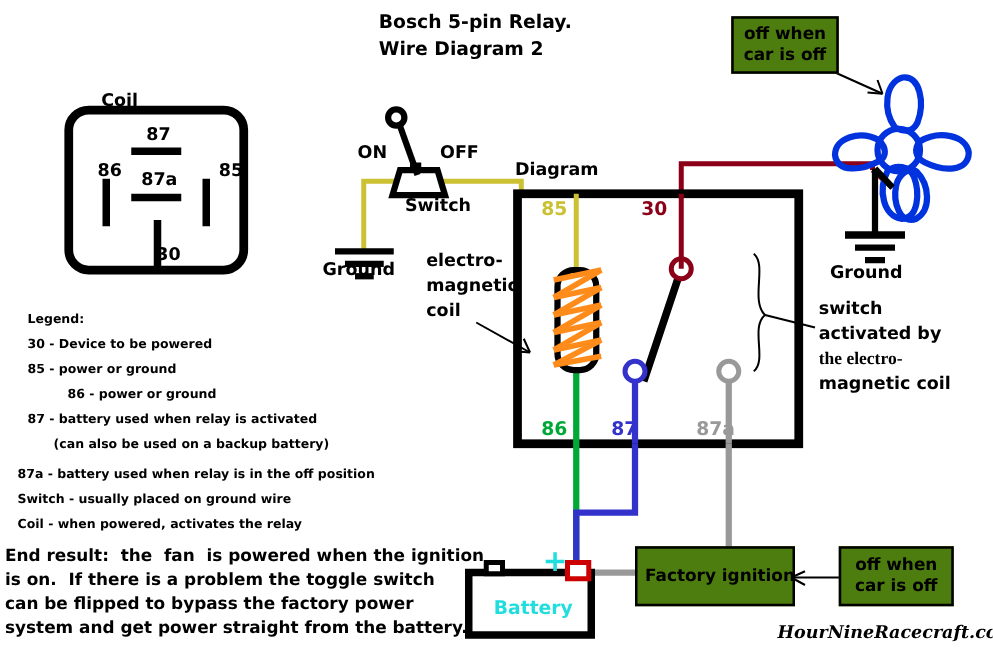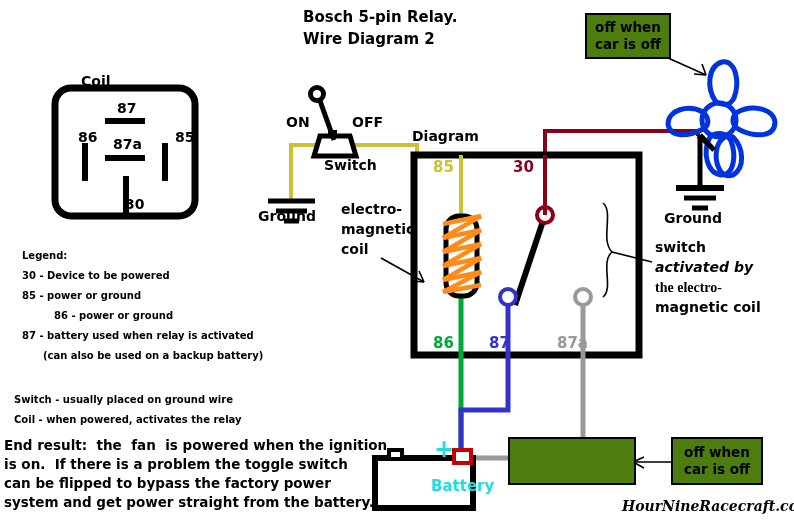--- a/index.html
+++ b/index.html
@@ -161,20 +161,21 @@
   <div class="txt t14" style="left:175px;top:129px;">85</div>
   <div class="txt t14" style="left:113px;top:136px;">87a</div>
   <div class="txt t14" style="left:125px;top:196px;">30</div>
 
   <div class="txt legend" style="left:22px;top:246px;">Legend:</div>
   <div class="txt legend" style="left:22px;top:266px;">30 - Device to be powered</div>
   <div class="txt legend" style="left:22px;top:286px;">85 - power or ground</div>
   <div class="txt legend" style="left:22px;top:306px;margin-left:32px;">86 - power or ground</div>
   <div class="txt legend" style="left:22px;top:326px;">87 - battery used when relay is activated</div>
   <div class="txt legend" style="left:22px;top:346px;">      (can also be used on a backup battery)</div>
+  <div class="txt legend" style="left:14px;top:370px;">87a - battery used when relay is in the off position</div>
   <div class="txt legend" style="left:14px;top:390px;">Switch - usually placed on ground wire</div>
   <div class="txt endres" style="left:4px;top:436px;">End result:  the  fan  is powered when the ignition</div>
 
   <div class="txt legend" style="left:14px;top:410px;">Coil - when powered, activates the relay</div>
   <div class="txt endres" style="left:4px;top:455px;">is on.  If there is a problem the toggle switch</div>
   <div class="txt endres" style="left:4px;top:474px;">can be flipped to bypass the factory power</div>
   <div class="txt endres" style="left:4px;top:493px;">system and get power straight from the battery.</div>
 
   <div class="txt t14" style="left:286px;top:114px;">ON</div>
   <div class="txt t14" style="left:352px;top:114px;">OFF</div>
@@ -187,35 +188,36 @@
   <div class="term" style="left:513px;top:158px;color:#8b0018;">30</div>
   <div class="term" style="left:433px;top:334px;color:#00a838;">86</div>
   <div class="term" style="left:489px;top:334px;color:#3333cc;">87</div>
   <div class="term" style="left:557px;top:334px;color:#999999;">87a</div>
 
   <div class="txt t14" style="left:341px;top:201px;">electro-</div>
   <div class="txt t14" style="left:341px;top:221px;">magnetic</div>
   <div class="txt t14" style="left:341px;top:241px;">coil</div>
 
   <div class="txt t14" style="left:655px;top:239px;">switch</div>
-  <div class="txt t14" style="left:655px;top:259px;font-style:italic;">activated by</div>
+  <div class="txt t14" style="left:655px;top:259px;">activated by</div>
   <div class="txt t14" style="left:655px;top:279px;font-family:Liberation Serif, serif;">the electro-</div>
   <div class="txt t14" style="left:655px;top:299px;">magnetic coil</div>
 
   <div class="txt t14" style="left:664px;top:210px;">Ground</div>
 
-  <div class="txt t15" style="left:395px;top:477px;color:#22dddd;margin-left:36px;">Battery</div>
+  <div class="txt t15" style="left:395px;top:477px;color:#22dddd;">Battery</div>
   <div class="txt" style="left:434px;top:434px;color:#22dddd;font-size:24px;">+</div>
 
   <div class="callout" style="left:585px;top:13px;width:86px;height:46px;">
     <span>off when</span>
     <span>car is off</span>
   </div>
 
   <div class="callout" style="left:508px;top:437px;width:128px;height:48px;">
+    <span>Factory ignition</span>
   </div>
 
   <div class="callout" style="left:671px;top:437px;width:92px;height:48px;">
     <span>off when</span>
     <span>car is off</span>
   </div>
 
   <div class="wm" style="left:622px;top:498px;">HourNineRacecraft.com</div>
 
 </div>

